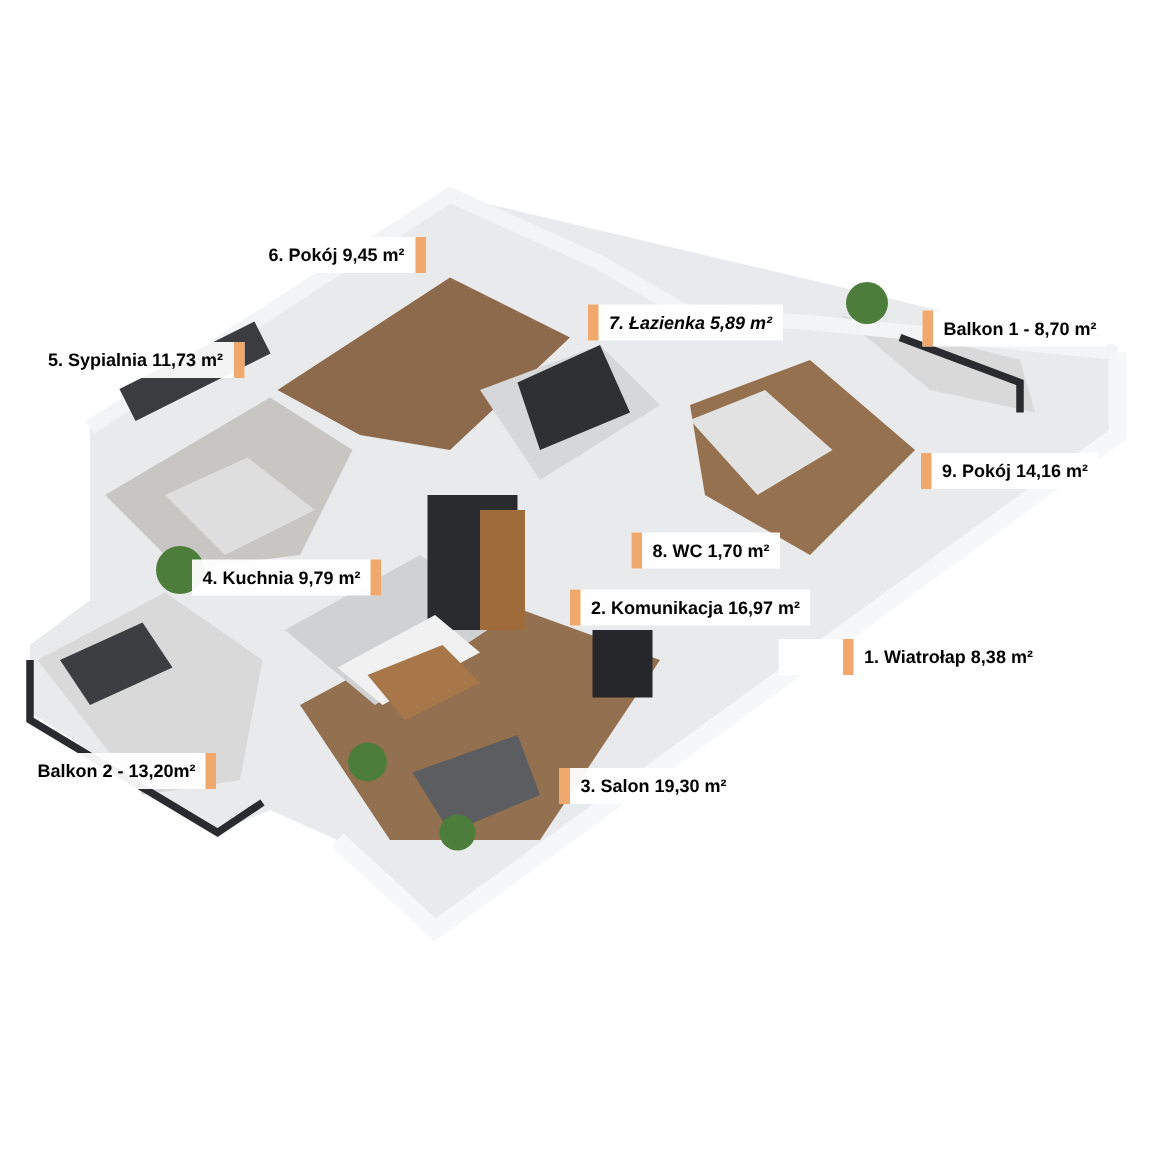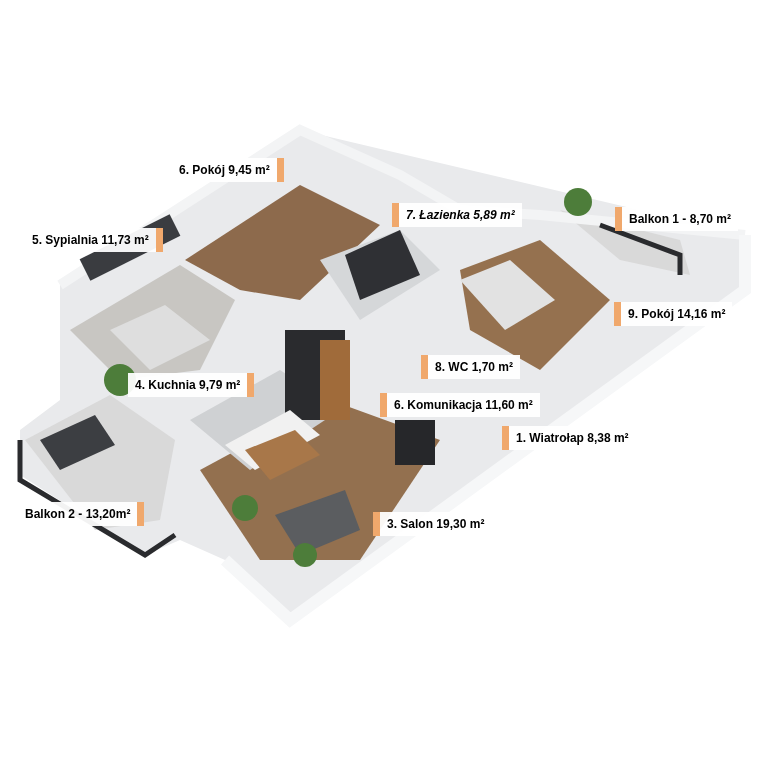--- a/index.html
+++ b/index.html
@@ -71,23 +71,23 @@
 <div class="label" style="left:421px;top:322px;margin-top:33px;">
   <span class="acc"></span>
     <span class="txt">8. WC 1,70 m²</span>
 </div>
 <div class="label" style="left:128px;top:373px;justify-content:center;">
   <span class="txt">4. Kuchnia 9,79 m²</span>
     <span class="acc"></span>
 </div>
 <div class="label" style="left:380px;top:393px;">
   <span class="acc"></span>
-    <span class="txt">6. Komunikacja 11,60 m²</span>
+    <span class="txt">2. Komunikacja 16,97 m²</span>
 </div>
-<div class="label" style="left:502px;top:426px;">
+<div class="label" style="left:519px;top:426px;padding-left:43px;">
   <span class="acc"></span>
     <span class="txt">1. Wiatrołap 8,38 m²</span>
 </div>
 <div class="label" style="left:18px;top:502px;justify-content:flex-end;">
   <span class="txt">Balkon 2 - 13,20m²</span>
     <span class="acc"></span>
 </div>
 <div class="label" style="left:373px;top:512px;text-align:center;">
   <span class="acc"></span>
     <span class="txt">3. Salon 19,30 m²</span>

